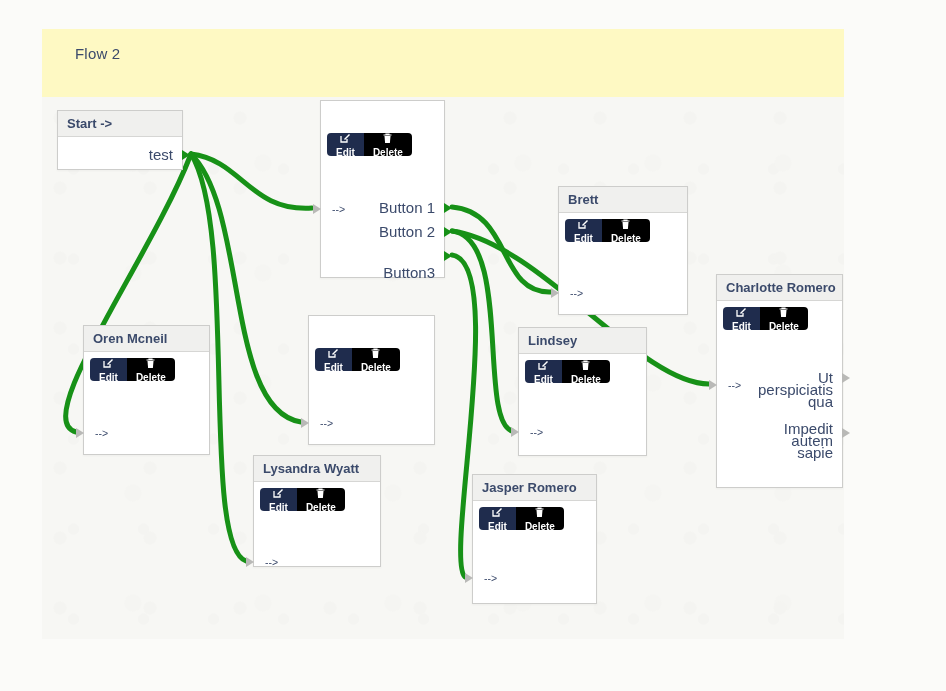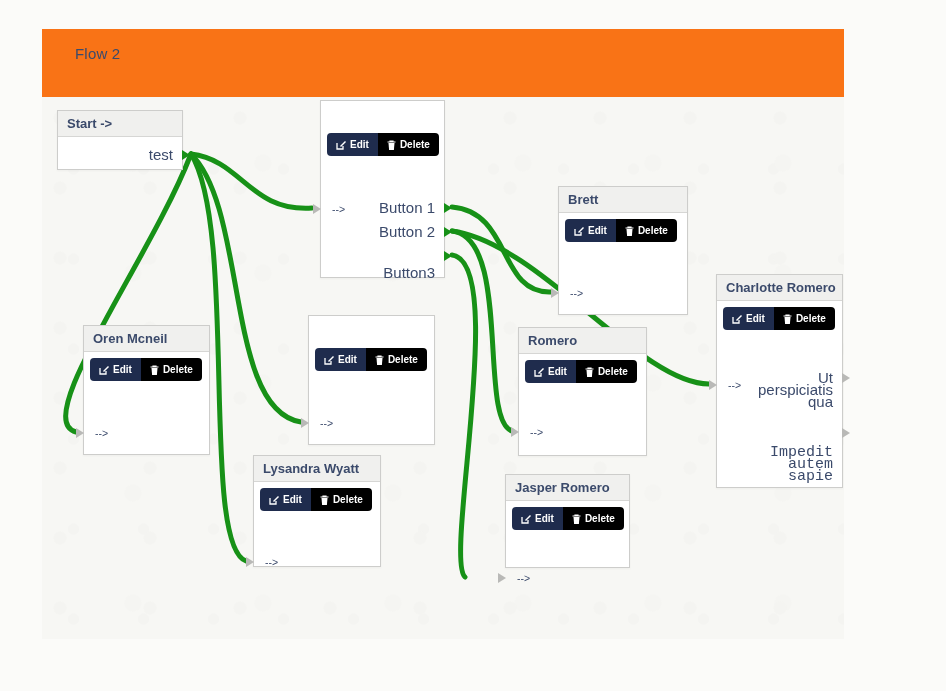--- a/index.html
+++ b/index.html
@@ -3,21 +3,21 @@
 <meta charset="utf-8">
 <style>
   html,body{margin:0;padding:0;}
   body{
     width:946px;height:691px;position:relative;overflow:hidden;
     background:#fbfbf9;
     font-family:"Liberation Sans","DejaVu Sans",sans-serif;
   }
   .topbar{
     position:absolute;left:42px;top:29px;width:802px;height:68px;
-    background:#f97316;
+    background:#fef9c3;
   }
   .topbar-title{
     position:absolute;left:33px;top:16px;
     font-size:15px;color:#3b4a6b;letter-spacing:.2px;
   }
   .canvas{
     position:absolute;left:42px;top:97px;width:802px;height:542px;
     background:#f7f7f4;
     background-image:
       radial-gradient(circle at 20% 30%, #f4f4f1 0 6px, transparent 7px),
@@ -32,21 +32,21 @@
     box-shadow:0 1px 2px rgba(0,0,0,.04);box-sizing:border-box;z-index:2;
   }
   .node-header{
     background:#f0f0ee;border-bottom:1px solid #d6d6d4;
     padding:5px 9px;font-size:13px;font-weight:600;color:#3b4a6b;
     height:26px;box-sizing:border-box;white-space:nowrap;overflow:hidden;
   }
   .btn-row{position:absolute;left:6px;top:32px;display:flex;}
   .btn{
     border:none;color:#fff;font-family:inherit;font-size:10px;font-weight:bold;
-    height:23px;padding:0 9px;display:flex;align-items:center;gap:4px;cursor:pointer;
+    height:23px;padding:0 9px;display:flex;align-items:center;gap:4px;cursor:pointer;flex-direction:column;
   }
   .btn svg{display:block;}
   .btn.edit{background:#1f2c4d;border-radius:4px 0 0 4px;}
   .btn.delete{background:#000000;border-radius:0 4px 4px 0;}
   .in-label{
     position:absolute;left:11px;font-size:10.5px;color:#3b4a6b;line-height:12px;
   }
   .out-label{
     position:absolute;right:9px;font-size:15px;color:#3b4a6b;line-height:12px;
     text-align:right;white-space:pre-line;
@@ -162,21 +162,21 @@
             <path d="M1.5 3h6l-.6 7h-4.8z" fill="#fff"></path>
           </svg>
         </span>
       <span>Delete</span>
     </button>
   </div>
   <div class="in-label" style="top: 104px;">--&gt;</div>
   <div class="out-label" style="top: 97px;">Ut
 perspiciatis
 qua</div>
-  <div class="out-label" style="top: 172px; font-family: Liberation Mono, monospace;">Impedit
+  <div class="out-label" style="top: 148px;">Impedit
 autem
 sapie</div>
 <div class="port left" style="top: 105px;"></div>
     <div class="port right" style="top: 98px;"></div>
     <div class="port right" style="top: 153px;"></div>
   </div>
 
 <div class="node" style="left: 83px; top: 325px; width: 127px; height: 130px;">
   <div class="node-header">Oren Mcneil</div>
   <div class="btn-row">
@@ -222,21 +222,21 @@
           </svg>
         </span>
       <span>Delete</span>
     </button>
   </div>
   <div class="in-label" style="top: 101px;">--&gt;</div>
 <div class="port left" style="top: 102px;"></div>
   </div>
 
 <div class="node" style="left: 518px; top: 327px; width: 129px; height: 129px;">
-  <div class="node-header">Romero</div>
+  <div class="node-header">Lindsey</div>
   <div class="btn-row">
     <button class="btn edit">
       <span>
           <svg width="10" height="10" viewBox="0 0 10 10">
             <path d="M1 3v6h6V6" fill="none" stroke="#fff" stroke-width="1.3"></path>
             <path d="M4 6l5-5 1 1-5 5z" fill="#fff"></path>
           </svg>
         </span>
       <span>Edit</span>
     </button>
@@ -273,21 +273,21 @@
             <path d="M1.5 3h6l-.6 7h-4.8z" fill="#fff"></path>
           </svg>
         </span>
       <span>Delete</span>
     </button>
   </div>
   <div class="in-label" style="top: 100px;">--&gt;</div>
 <div class="port left" style="top: 101px;"></div>
   </div>
 
-<div class="node" style="left: 472px; top: 474px; width: 125px; height: 94px; margin-left: 33px;">
+<div class="node" style="left: 472px; top: 474px; width: 125px; height: 130px;">
   <div class="node-header">Jasper Romero</div>
   <div class="btn-row">
     <button class="btn edit">
       <span>
           <svg width="10" height="10" viewBox="0 0 10 10">
             <path d="M1 3v6h6V6" fill="none" stroke="#fff" stroke-width="1.3"></path>
             <path d="M4 6l5-5 1 1-5 5z" fill="#fff"></path>
           </svg>
         </span>
       <span>Edit</span>

